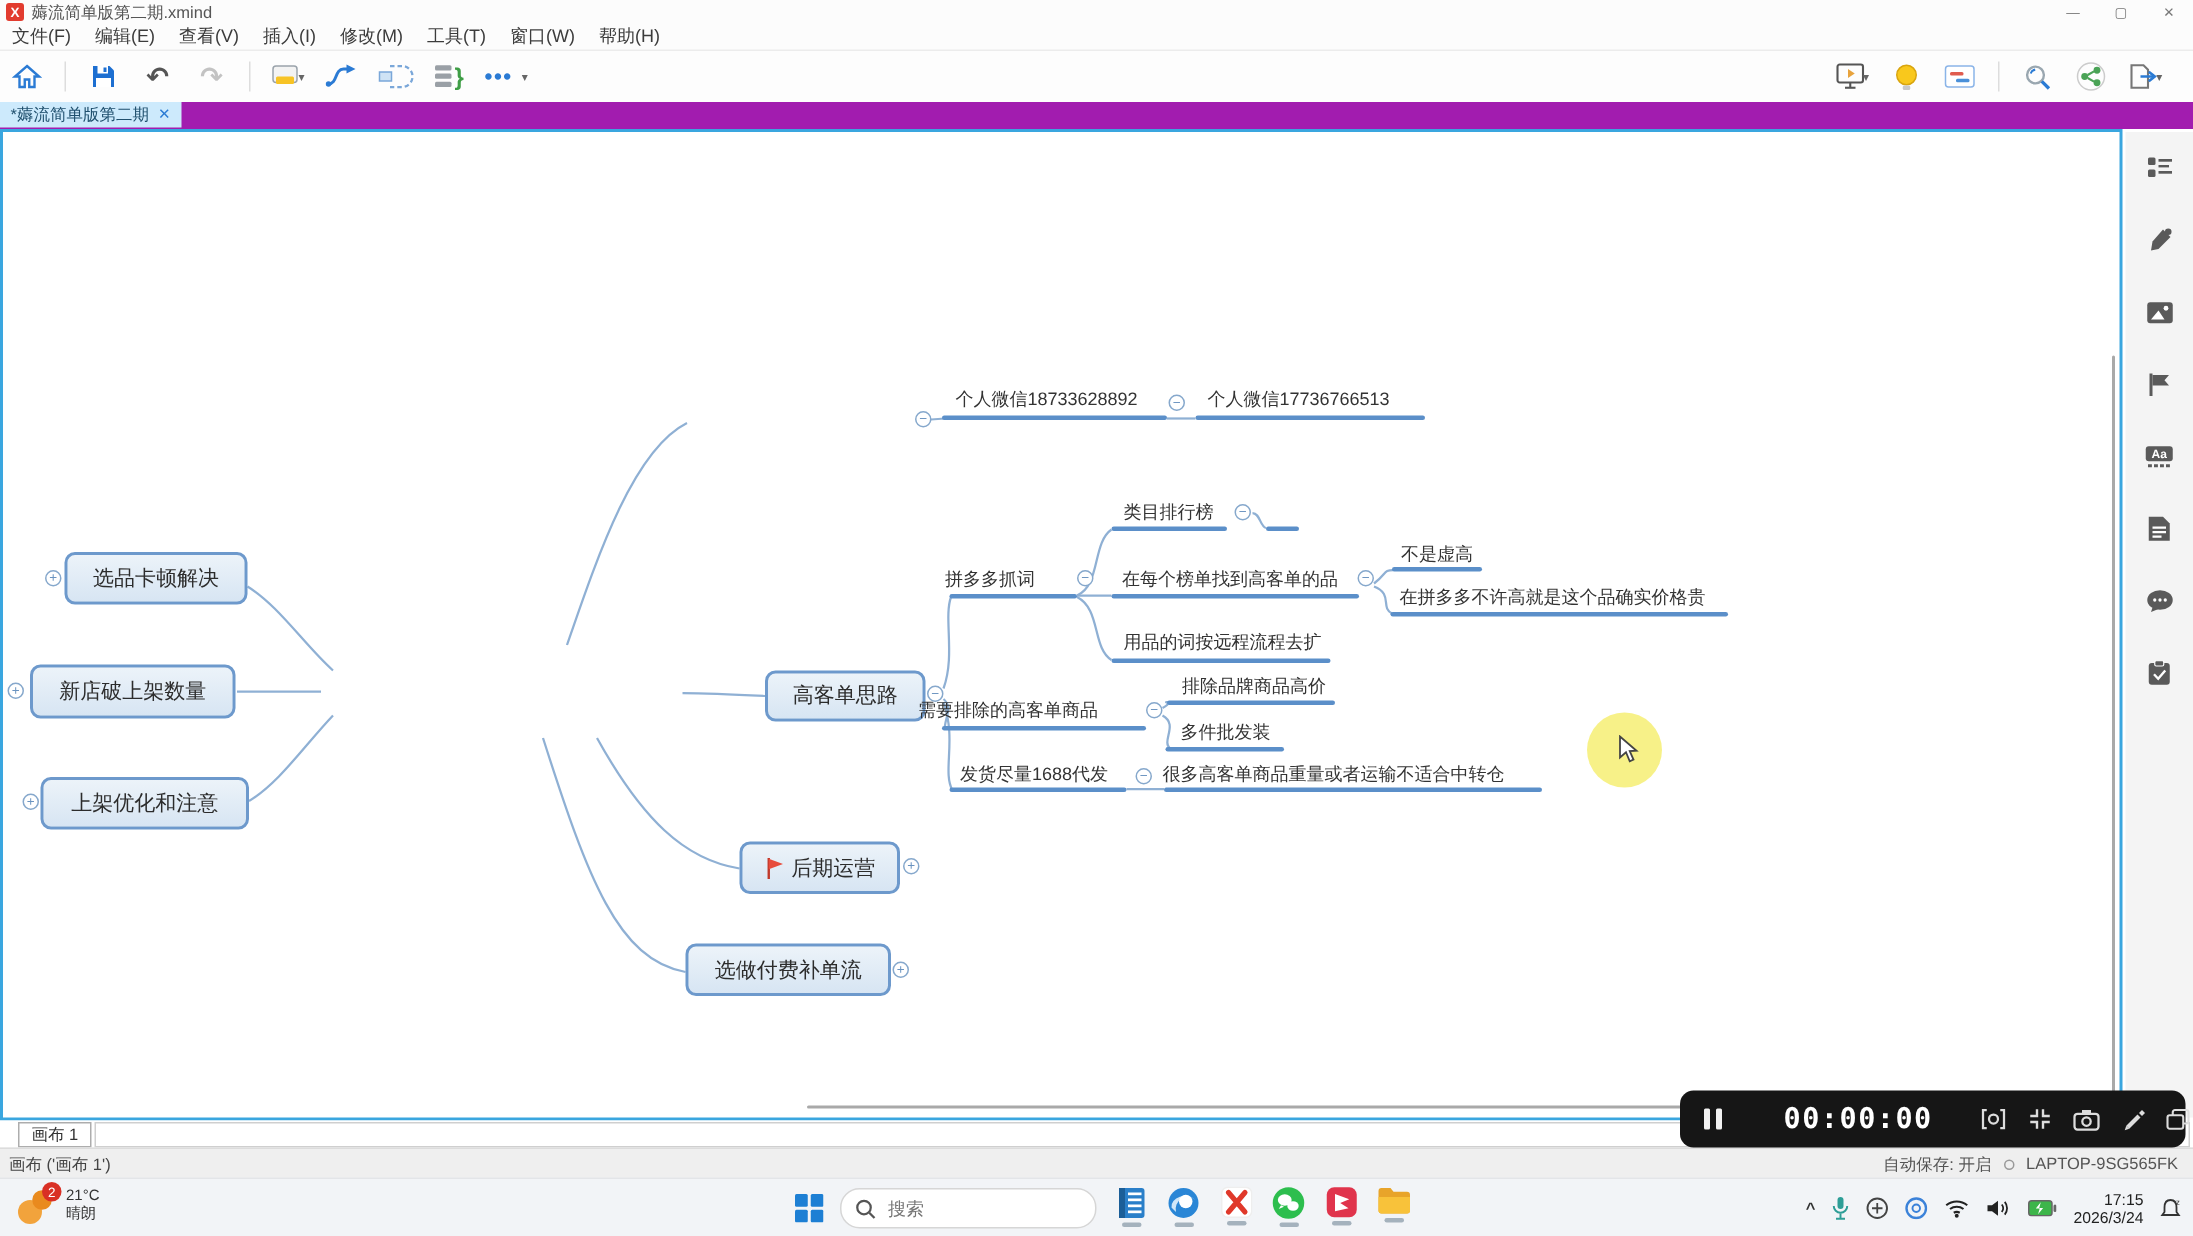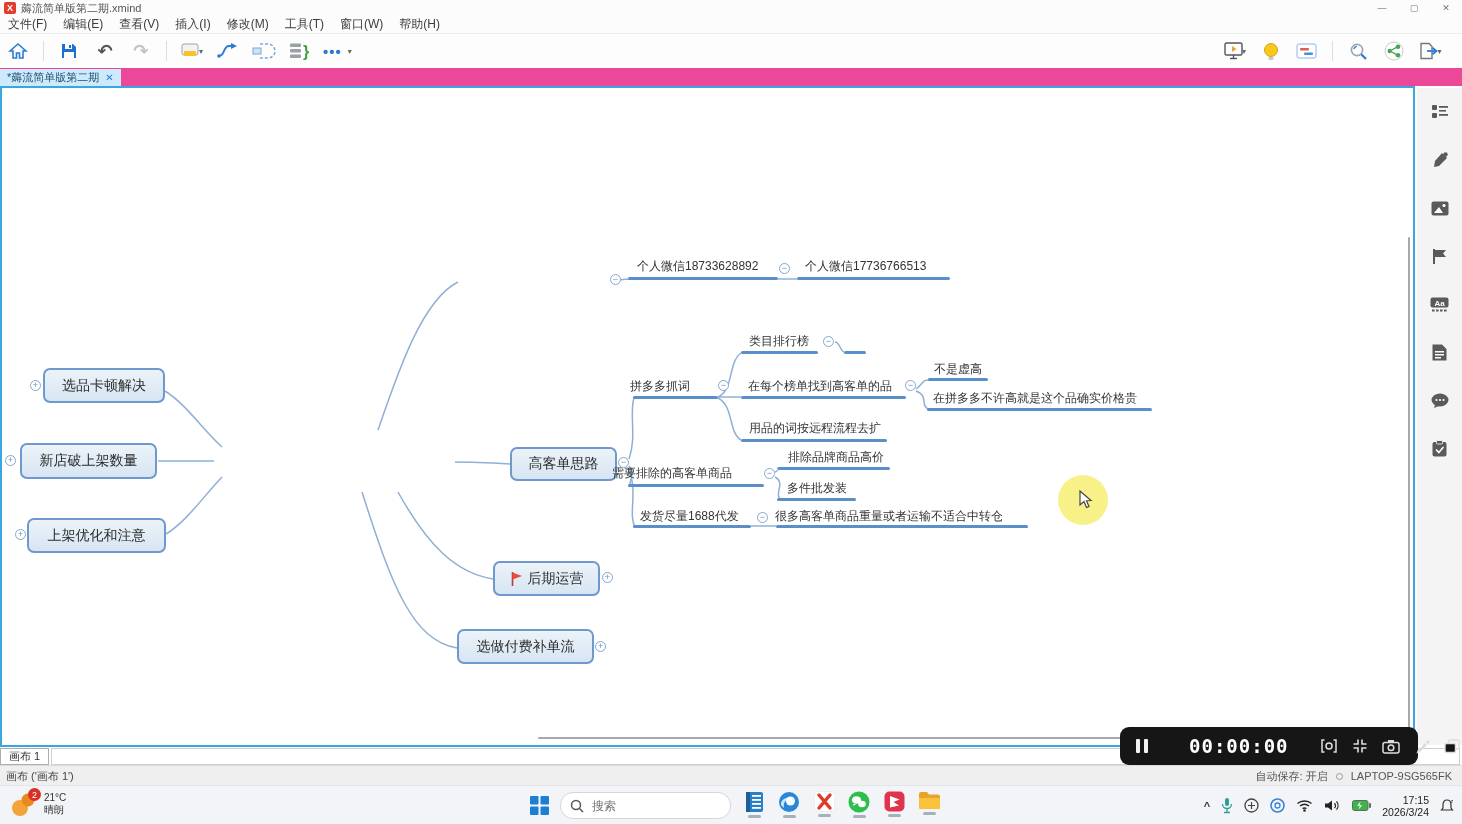--- a/index.html
+++ b/index.html
@@ -15,21 +15,21 @@
            font-size:12px;color:#3c3c3c;border-bottom:1px solid #ececec;}
   .menu-item{padding:0 8px;cursor:default;}
   .toolbar{position:absolute;top:34px;left:0;right:0;height:34px;background:#fdfdfd;display:flex;align-items:center;}
   .tbi{height:26px;min-width:26px;display:flex;align-items:center;justify-content:center;margin:0 5px;border-radius:3px;}
   .tb-sep{width:1px;height:20px;background:#ddd;margin:0 7px;}
   .caret{font-size:8px;color:#666;margin-left:-2px;}
   .tb-right{margin-left:auto;display:flex;align-items:center;margin-right:14px;}
   .undo-glyph{font-size:18px;color:#555;font-weight:bold;line-height:18px;}
   .redo-glyph{font-size:18px;color:#c3c3c3;font-weight:bold;line-height:18px;}
   .more-dots{color:#2b7bd4;font-size:15px;font-weight:bold;letter-spacing:1px;}
-  .tabbar{position:absolute;top:68px;left:0;right:0;height:18px;background:#ec4899;display:flex;align-items:center;}
+  .tabbar{position:absolute;top:68px;left:0;right:0;height:18px;background:#a21caf;display:flex;align-items:flex-start;}
   .doc-tab{height:17px;background:#cdeafc;display:flex;align-items:center;padding:0 7px;font-size:11px;color:#20506e;gap:6px;}
   .doc-tab .close{color:#2b7bd4;font-size:10px;}
   
   .canvas{position:absolute;top:86px;left:0;width:1415px;height:661px;border:2px solid #3aa6df;background:#fff;box-sizing:border-box;}
   .rightbar{position:absolute;top:88px;right:0;width:45px;height:657px;background:#f4f4f4;display:flex;flex-direction:column;align-items:center;}
   .sb-icon{width:20px;height:20px;margin-top:28px;display:flex;align-items:center;justify-content:center;}
   .mindmap{position:absolute;inset:0;}
   svg.links{position:absolute;left:0;top:0;pointer-events:none;}
   .lk{stroke:#8fb0d4;stroke-width:1.5;fill:none;}
   .topic{position:absolute;border:2px solid #6d99cc;border-radius:7px;background:linear-gradient(#ecf3f9,#d7e5f3);
@@ -39,28 +39,28 @@
   .lt{position:absolute;font-size:12px;color:#333;white-space:nowrap;line-height:14px;}
   .ul{position:absolute;height:3px;background:#5b8fc9;border-radius:2px;}
   .xc{position:absolute;width:11px;height:11px;border-radius:50%;background:#fff;border:1px solid #86a8cc;
       box-sizing:border-box;color:#6a93c0;font-size:9px;line-height:8px;text-align:center;z-index:3;}
   .xc.minus::after{content:"\2212";}
   .xc.plus::after{content:"+";}
   .hscroll{position:absolute;left:538px;top:737px;width:870px;height:2px;background:#a9a9a9;border-radius:1px;}
   .vscroll{position:absolute;left:1408px;top:237px;width:2px;height:493px;background:#a9a9a9;border-radius:1px;}
   
   .sheetbar{position:absolute;top:747px;left:0;right:0;height:18px;background:#fff;display:flex;align-items:center;}
-  .sheet-tab{border:1px solid #adadad;background:#fff;font-size:11px;padding:0 8px;height:15px;display:flex;align-items:center;margin-left:0;}
+  .sheet-tab{border:1px solid #adadad;background:#fff;font-size:11px;padding:0 8px;height:15px;display:flex;align-items:center;margin-left:12px;}
   .sheet-rest{flex:1;border:1px solid #cfcfcf;height:15px;margin:0 2px;}
   .statusbar{position:absolute;top:765px;left:0;right:0;height:20px;background:#efefef;border-top:1px solid #dcdcdc;
              display:flex;align-items:center;font-size:11px;color:#444;}
   .status-right{margin-left:auto;display:flex;align-items:center;gap:8px;margin-right:10px;color:#555;}
   .dot-sep{width:7px;height:7px;border:1px solid #999;border-radius:50%;box-sizing:border-box;}
   
-  .recorder{position:absolute;left:1120px;top:727px;width:298px;height:38px;background:#161616;border-radius:9px;
+  .recorder{position:absolute;left:1120px;top:727px;width:337px;height:38px;background:#161616;border-radius:9px;
             display:flex;align-items:center;z-index:20;}
   .rec-pause{display:flex;gap:4px;margin-left:16px;}
   .rec-pause div{width:4px;height:14px;background:#f2f2f2;border-radius:1px;}
   .rec-stop{width:14px;height:14px;background:#e8402a;border-radius:3px;margin-left:17px;}
   .rec-sep{width:1px;height:22px;background:#3a3a3a;margin:0 12px;}
   .rec-time{font-family:"DejaVu Sans Mono",monospace;font-size:19px;font-weight:bold;color:#fff;letter-spacing:1px;}
   .rec-icon{margin:0 7px;display:flex;align-items:center;}
   
   .cursor-halo{position:absolute;left:1058px;top:475px;width:50px;height:50px;border-radius:50%;background:#f6ee73;opacity:.85;z-index:15;}
   .cursor-arrow{position:absolute;left:1076px;top:490px;z-index:16;}

